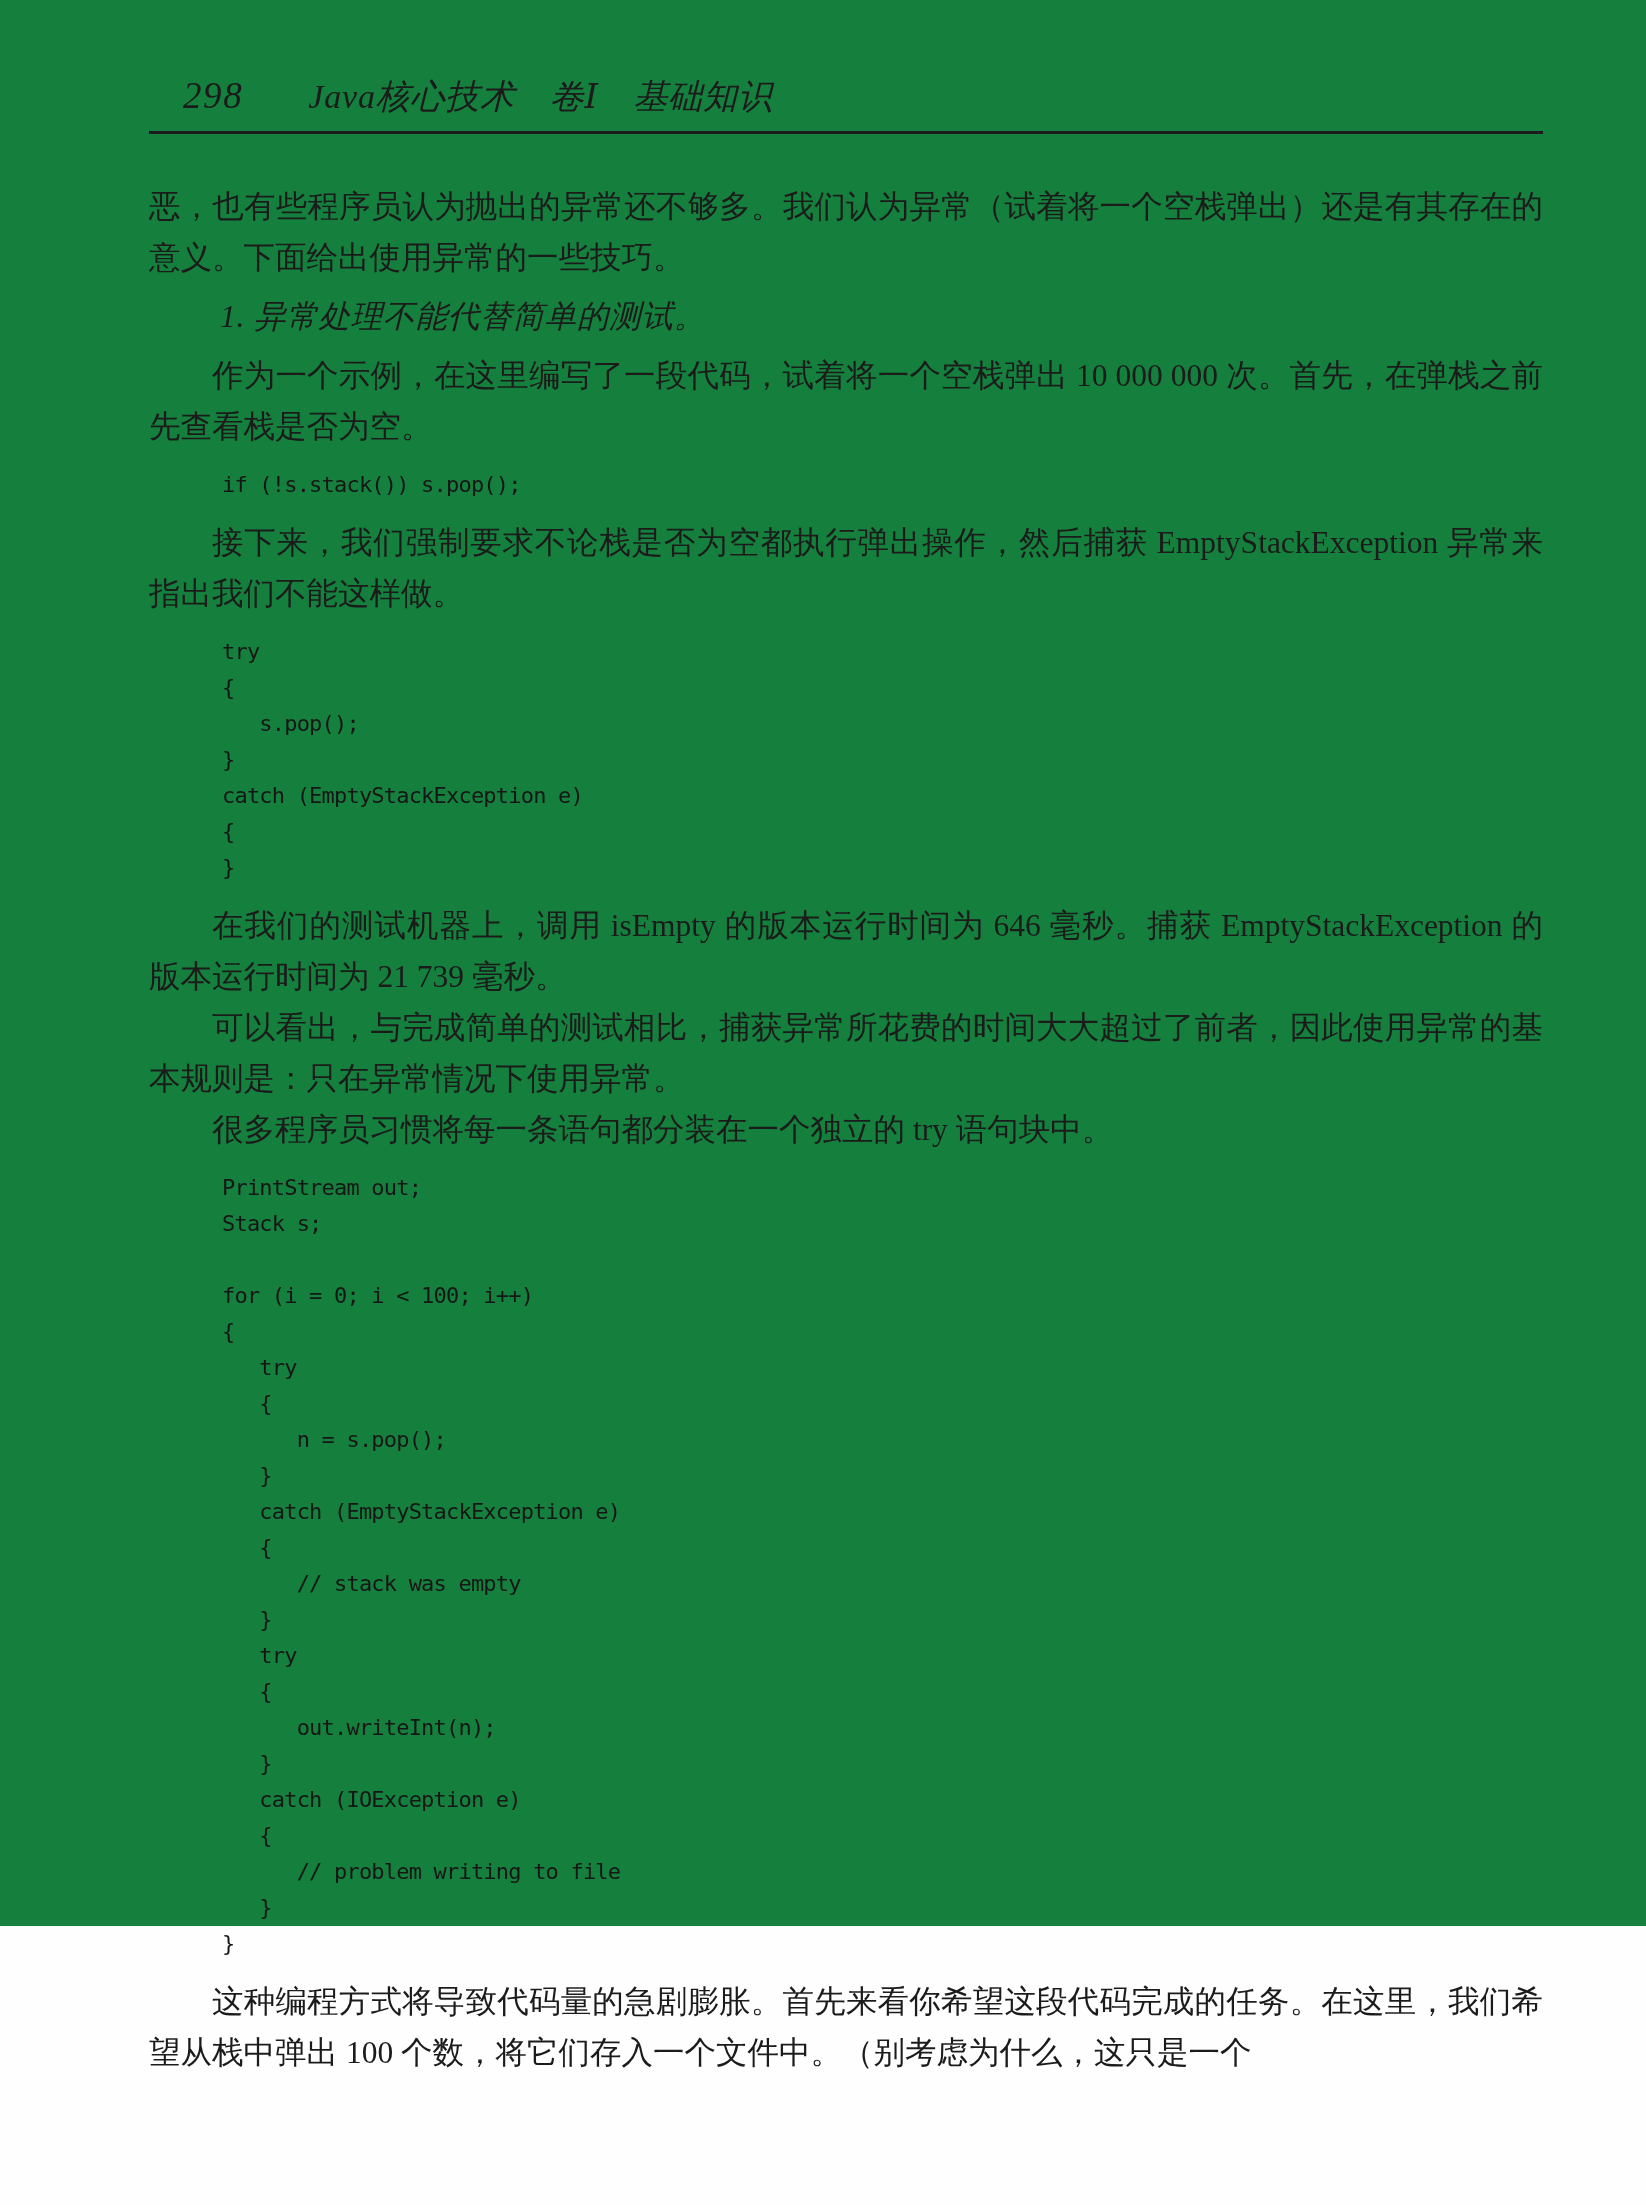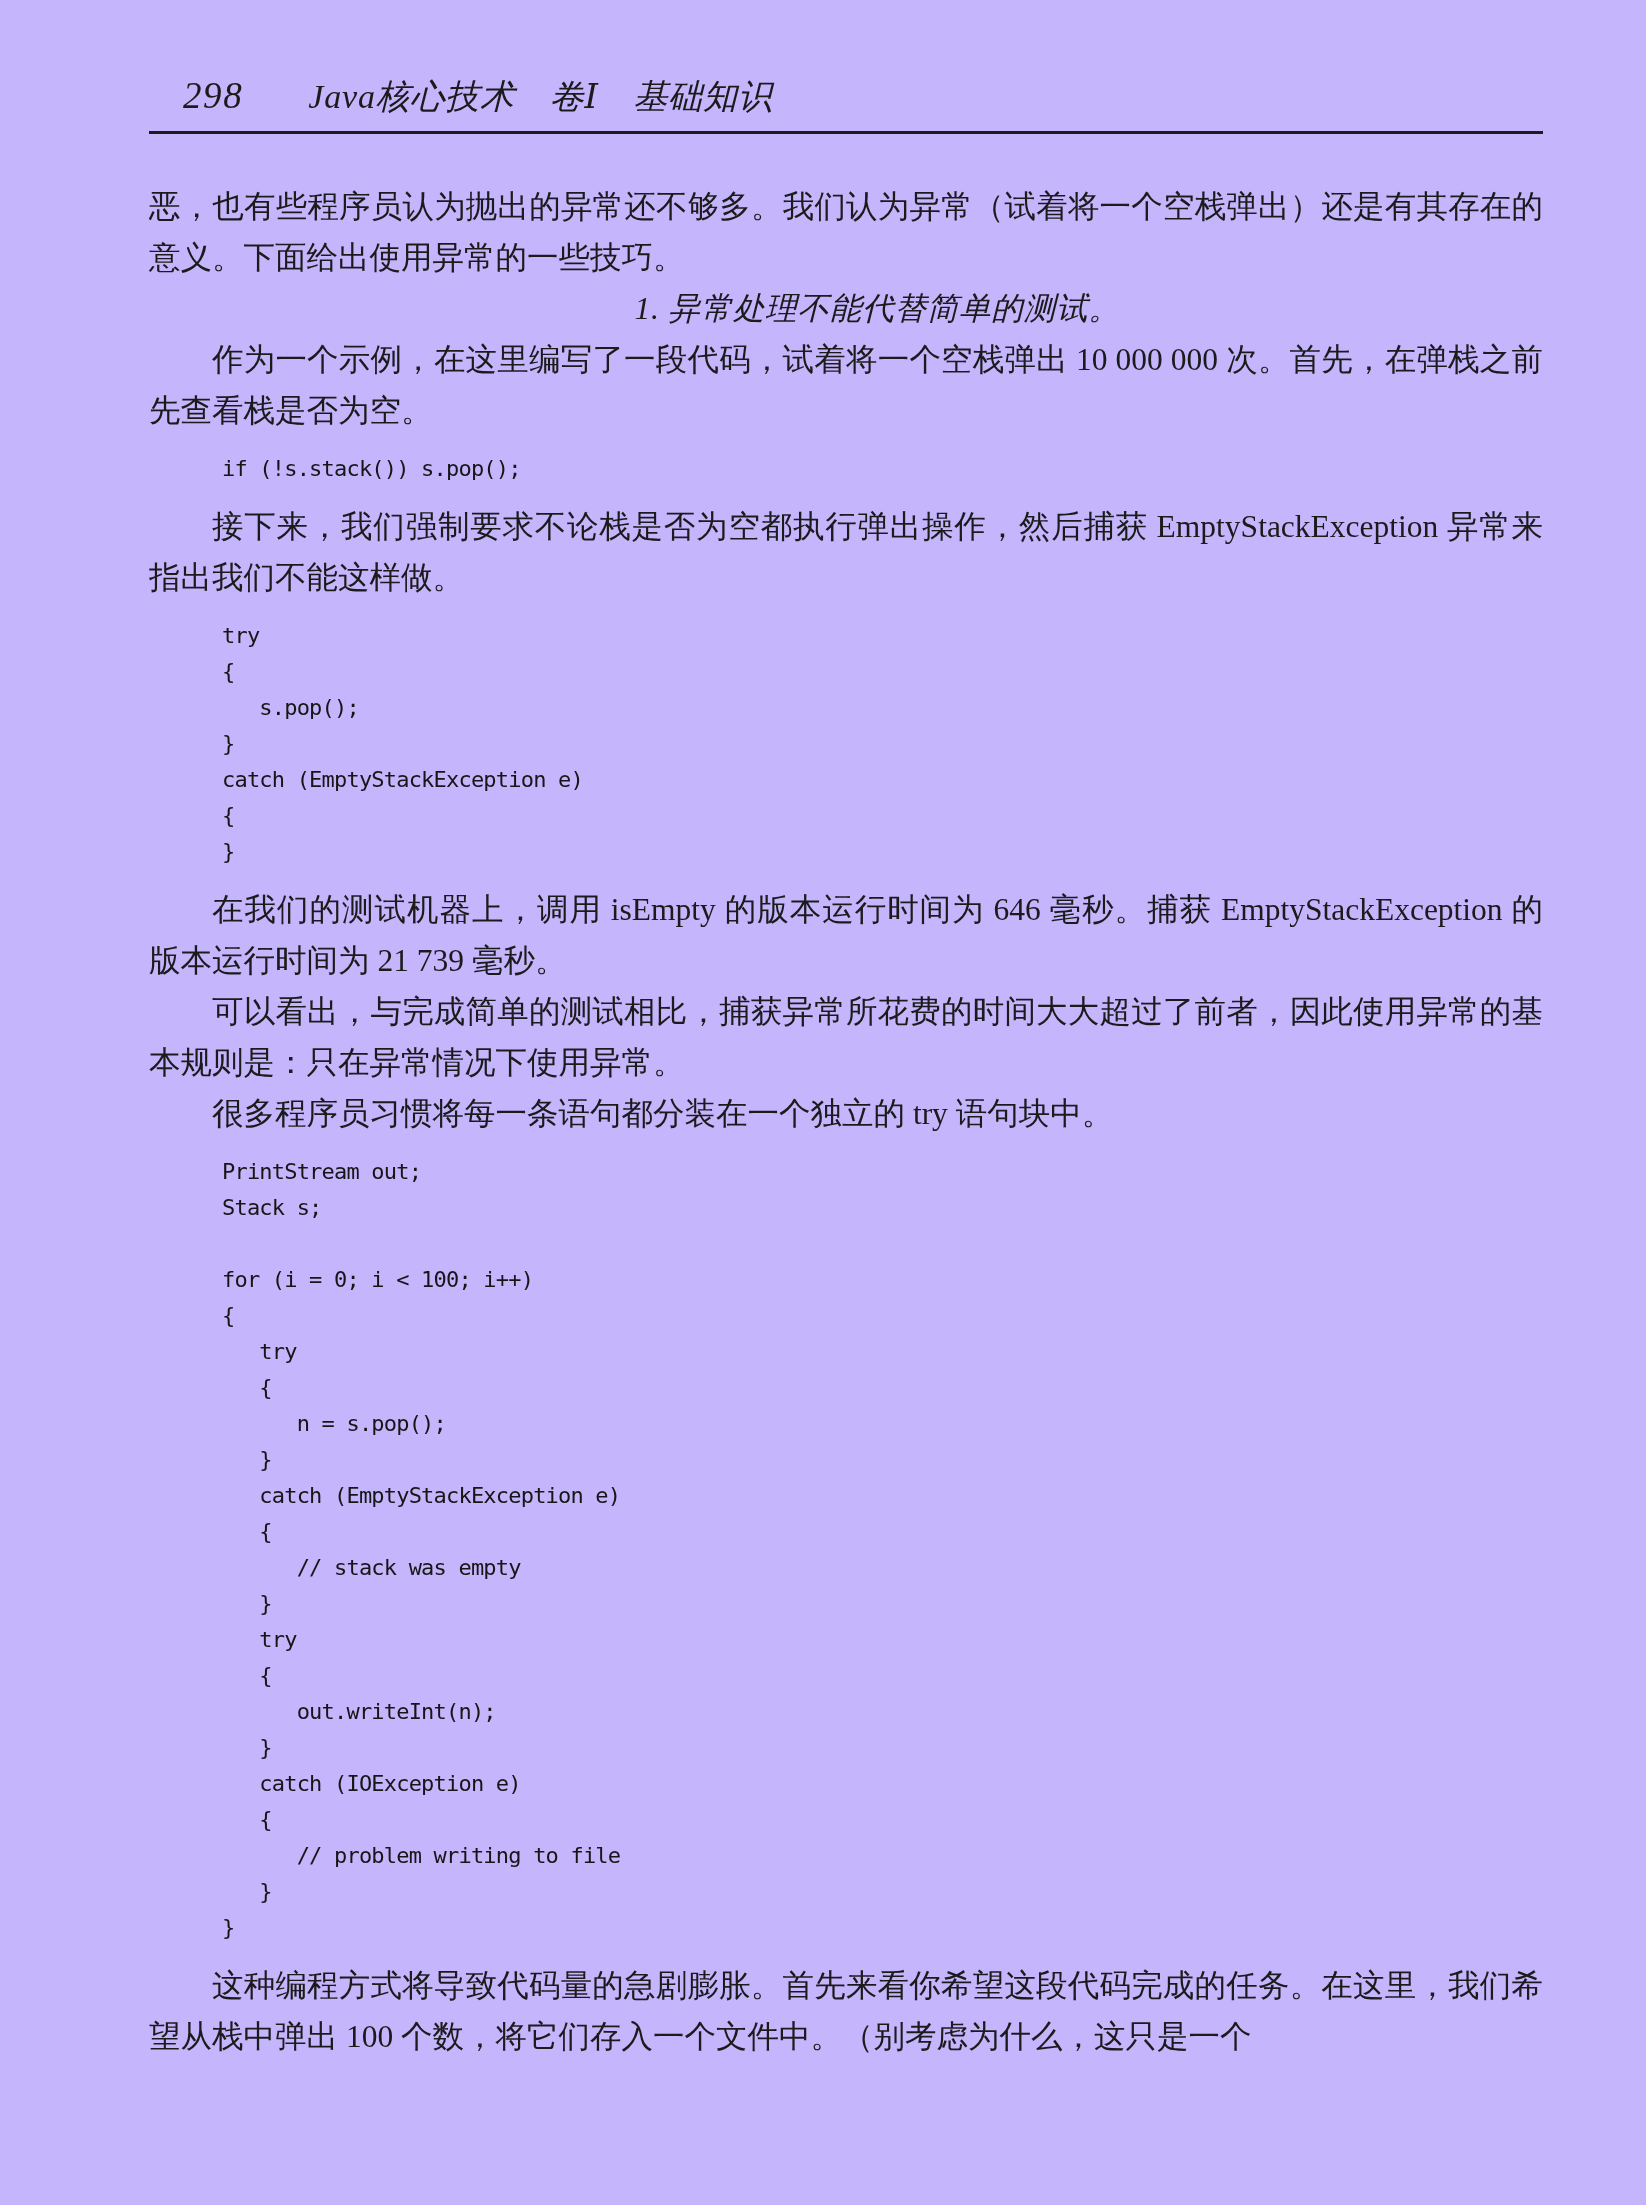--- a/index.html
+++ b/index.html
@@ -10,23 +10,23 @@
     width: 1646px;
     height: 2205px;
     background: #fefefe;
     overflow: hidden;
     font-family: "Liberation Serif", "DejaVu Serif", serif;
     color: #1b1b1b;
   }
   .page {
     box-sizing: border-box;
     width: 1646px;
-    height: 2205px;
+    height: 1926px;
     padding: 74px 103px 0 149px;
-    background: #c4b5fd;
+    background: #15803d;
   }
   
   .page-header {
     display: flex;
     align-items: baseline;
     border-bottom: 3.2px solid #1c1c1c;
     padding-bottom: 11.3px;
   }
   .page-number {
     font-style: italic;
@@ -52,23 +52,22 @@
     word-break: break-all;
   }
   .para.indent {
     text-indent: 2em;
   }
   .tip-heading {
     font-size: 31.5px;
     line-height: 51px;
     font-style: italic;
     text-indent: 2em;
-    margin: 0;
+    margin: 8px;
     letter-spacing: 0.8px;
-    text-align: center;
   }
   
   .code-block {
     font-family: "DejaVu Sans Mono", "Liberation Mono", monospace;
     font-size: 22px;
     line-height: 36px;
     letter-spacing: -0.8px;
     white-space: pre;
     margin: 14.5px 0 14.5px 73px;
     color: #161616;

